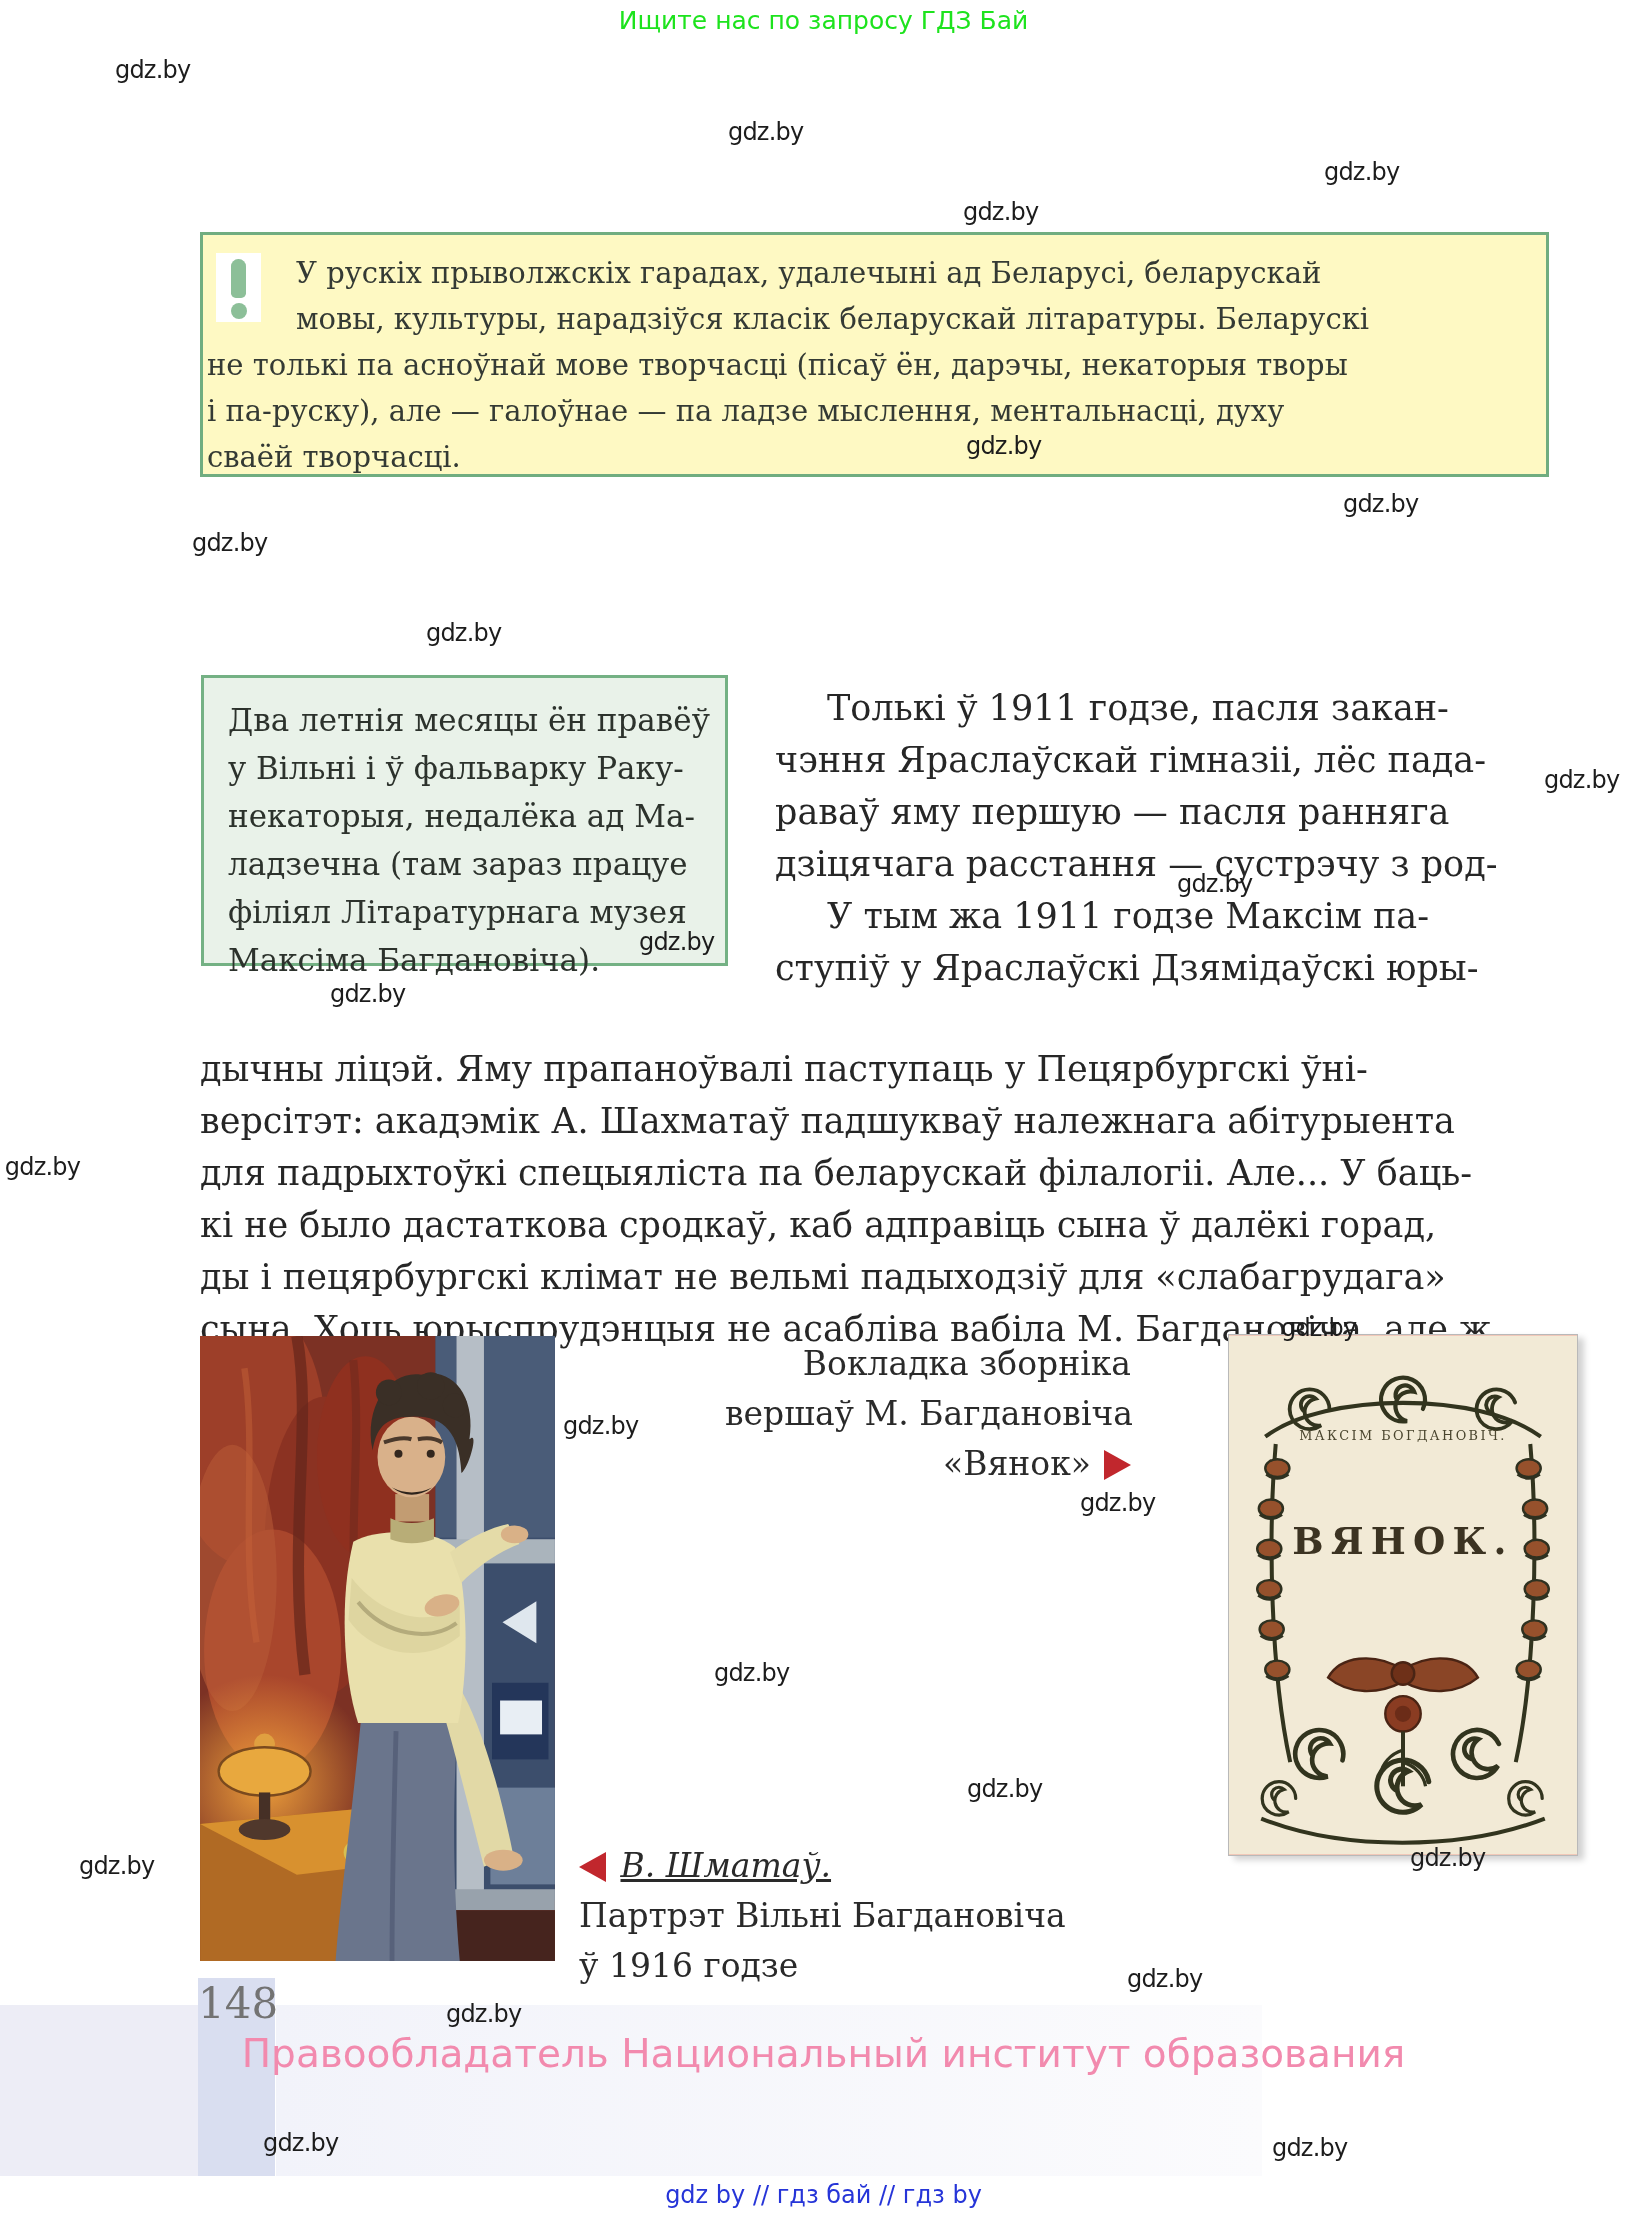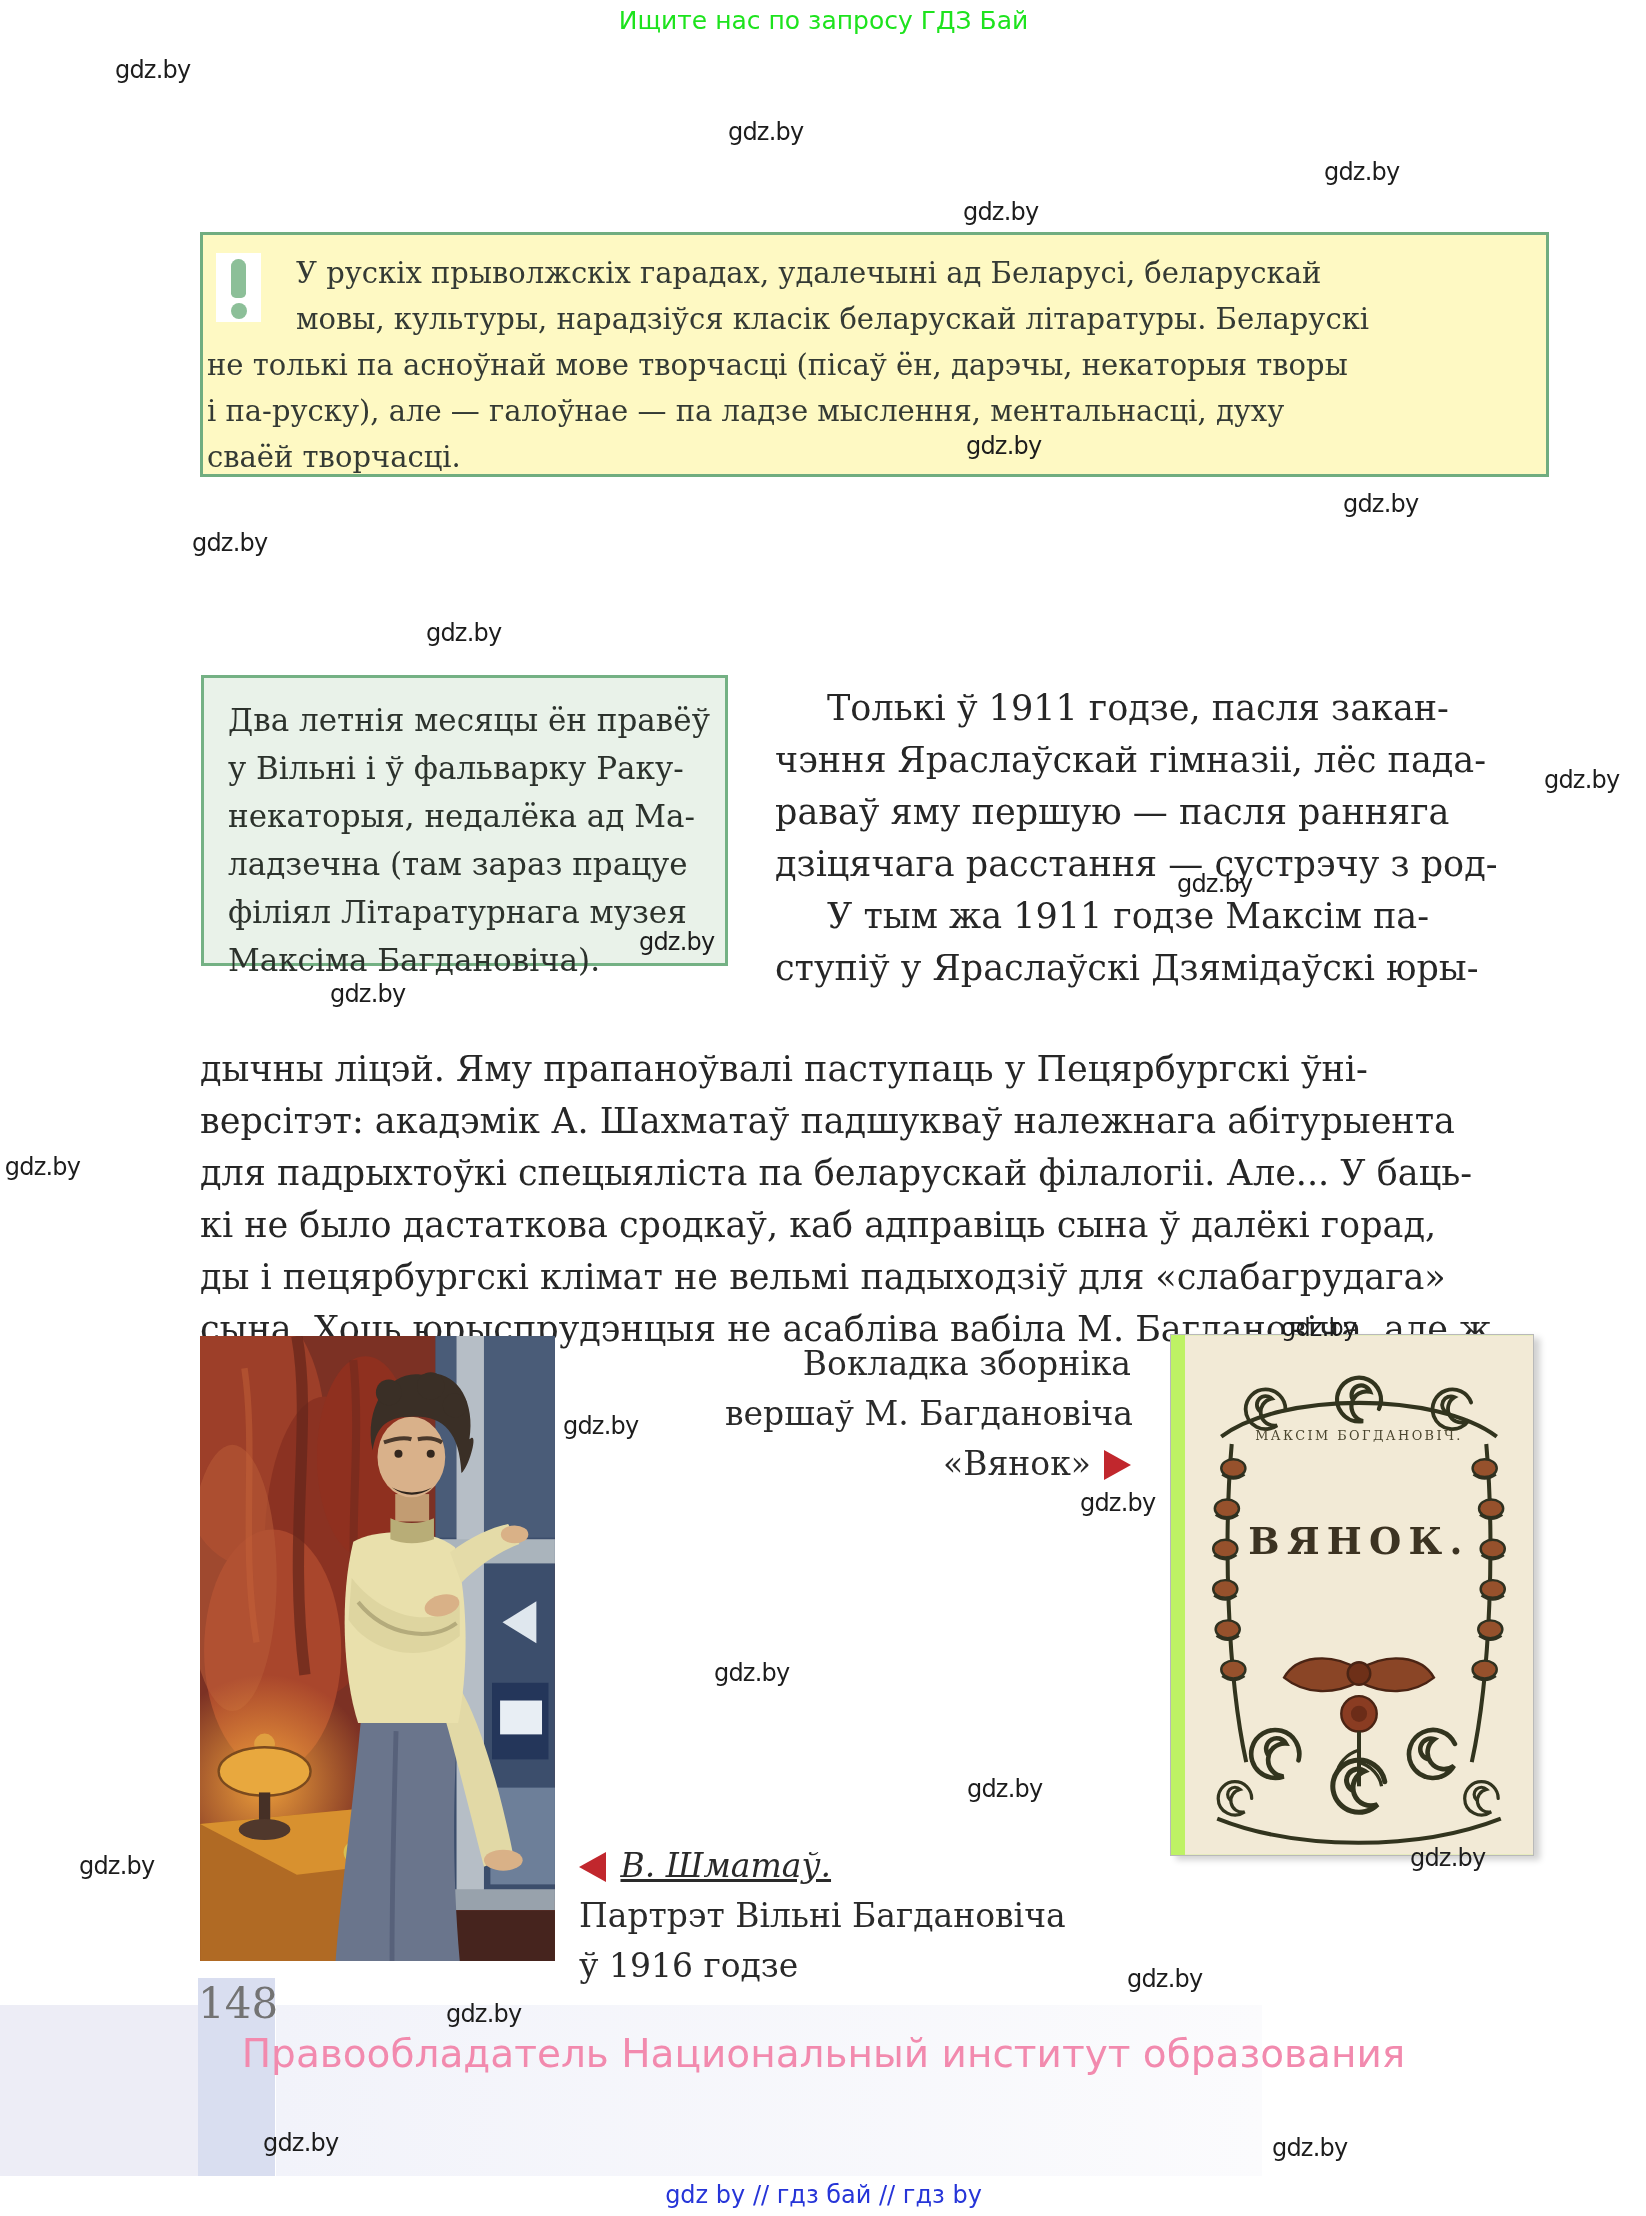--- a/index.html
+++ b/index.html
@@ -30,22 +30,22 @@
   .indent-wm{padding-left:105px;}
   #para1{left:200px;top:493px;width:1349px;}
   #sidebar-box{left:201px;top:675px;width:521px;height:285px;background:#e9f2e9;border:3.2px solid #74b184;}
   .sb-line{white-space:nowrap;font-size:31px;line-height:48px;color:#2c322c;padding-left:24px;}
   #sidebar-box .pad-top{height:17.7px;}
   #rcol{left:775px;top:682px;width:766px;}
   #para2{left:200px;top:1043px;width:1349px;}
 
   
   #portrait{left:200px;top:1336px;width:355px;height:625px;background:#7c3124;}
-  #cover{left:1170px;top:1334px;width:348px;height:520px;background:#bef264;
-         border:0.8px solid #b9b9b9;box-shadow:5.6px 4px 6.4px rgba(0,0,0,0.18);padding-left:14px;}
+  #cover{left:1228px;top:1334px;width:348px;height:520px;background:#ef4444;
+         border:0.8px solid #b9b9b9;box-shadow:5.6px 4px 6.4px rgba(0,0,0,0.18);}
   #cover-caption{left:725px;top:1339px;width:406px;text-align:right;}
   .cap-line{font-size:33px;line-height:50px;color:#2a2a2a;white-space:nowrap;}
   #portrait-caption{left:579px;top:1841px;width:564px;}
   .tri-right{display:inline-block;width:0;height:0;border-top:15.3px solid transparent;
              border-bottom:15.3px solid transparent;border-left:27px solid #c1272d;
              vertical-align:-4.8px;margin-left:13px;}
   .tri-left{display:inline-block;width:0;height:0;border-top:15.3px solid transparent;
             border-bottom:15.3px solid transparent;border-right:27px solid #c1272d;
             vertical-align:-4.8px;margin-right:14.5px;}
   .it{font-style:italic;text-decoration:underline;}

